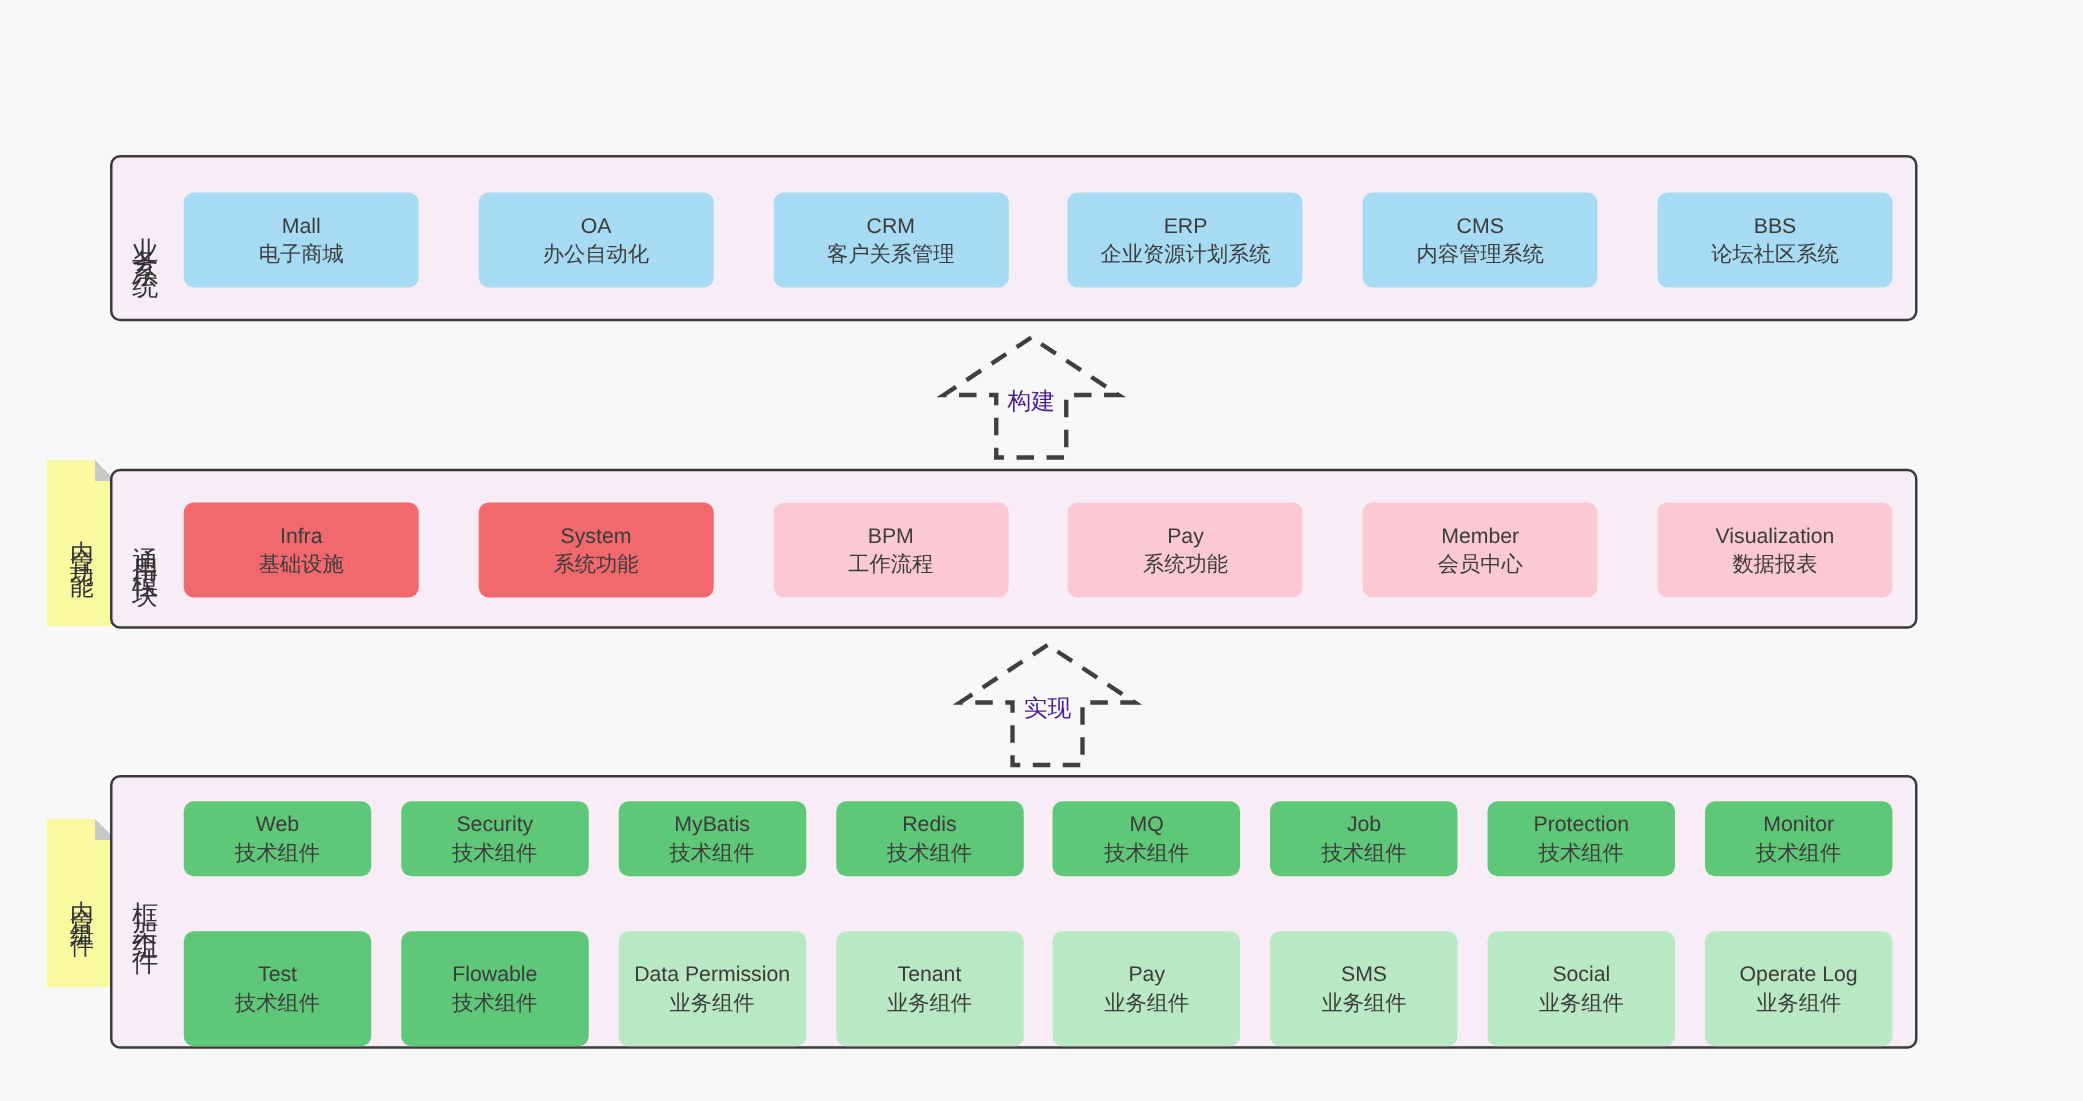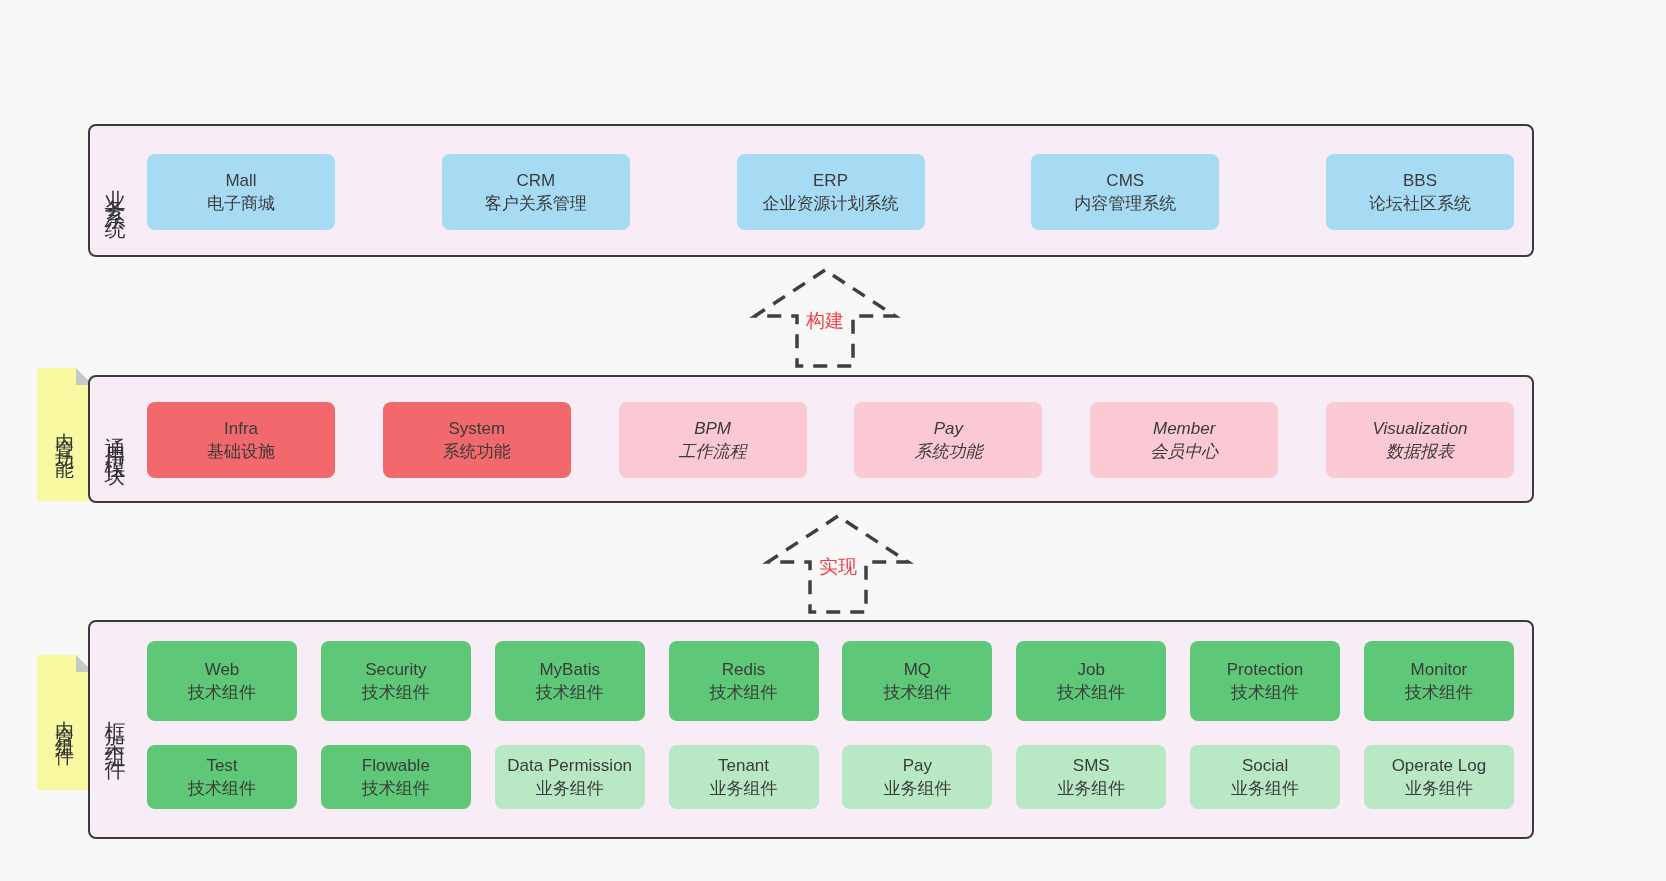--- a/index.html
+++ b/index.html
@@ -31,35 +31,35 @@
   #layer-modules .v-label    { letter-spacing:9px; }
   #layer-components .v-label { letter-spacing:13px; }
 
   
   .row {
     position:absolute; left:57px; right:18px;
     display:flex; justify-content:space-between; align-items:stretch;
   }
   #layer-business .row  { top:28px; height:76px; }
   #layer-modules .row   { top:25px; height:76px; }
-  #layer-components .row-1 { top:19px;  height:80px; }
-  #layer-components .row-2 { top:123px; height:64px; }
+  #layer-components .row-1 { top:19px;  height:60px; }
+  #layer-components .row-2 { top:123px; height:92px; }
 
   .box {
     display:flex; flex-direction:column; justify-content:center; align-items:center;
     text-align:center; border-radius:8px;
     font-size:17px; line-height:1.38; color: var(--text, #3b3b3b);
     padding:4px 6px;
   }
   .row-6 .box { width:188px; }
   .row-8 .box { width:150px; }
 
   #layer-business .box { background: var(--business-box, #a7dbf4); }
   .box.v-red  { background: var(--core-module-box, #f1696c); }
-  .box.v-pink { background: var(--optional-module-box, #fbc9d3); font-style: italic; }
+  .box.v-pink { background: var(--optional-module-box, #fbc9d3); }
   .box.v-tech { background: var(--tech-component-box, #5ec878); }
   .box.v-biz  { background: var(--biz-component-box, #b9e8c5); }
 
   
   .sticky {
     position:absolute; left:37px; width:56px; z-index:0;
     background: var(--sticky-note, #f9f9a2);
     clip-path: polygon(0 0, calc(100% - 17px) 0, 100% 17px, 100% 100%, 0 100%);
   }
   #sticky-modules    { top:368px; height:133px; }
@@ -79,21 +79,21 @@
   .arrow { position:absolute; width:160px; height:104px; z-index:0; }
   #arrow-build     { left:745px; top:266px; }
   #arrow-implement { left:758px; top:512px; }
   .arrow svg { position:absolute; inset:0; }
   .arrow polygon {
     fill:none; stroke: var(--arrow-line, #3f3f3f);
     stroke-width:3.5; stroke-dasharray:14 10;
   }
   .arrow .a-label {
     position:absolute; left:50%; top:42px; transform:translateX(-50%);
-    font-size:19px; color:#ef4444; background: var(--page-bg, #f8f8f8);
+    font-size:19px; color:#4c1d95; background: var(--page-bg, #f8f8f8);
     padding:0 3px; white-space:nowrap;
   }
 </style>
 </head>
 <body>
 
 <div class="canvas">
 
   <div class="sticky" id="sticky-modules">
     <div class="fold"></div>
@@ -119,20 +119,24 @@
 
   <section class="layer" id="layer-business">
     <div class="v-label">业务系统</div>
     <div class="row row-6">
 
         <div class="box">
           <div>Mall</div>
           <div>电子商城</div>
         </div>
 
+        <div class="box">
+          <div>OA</div>
+          <div>办公自动化</div>
+        </div>
 
         <div class="box">
           <div>CRM</div>
           <div>客户关系管理</div>
         </div>
 
         <div class="box">
           <div>ERP</div>
           <div>企业资源计划系统</div>
         </div>

